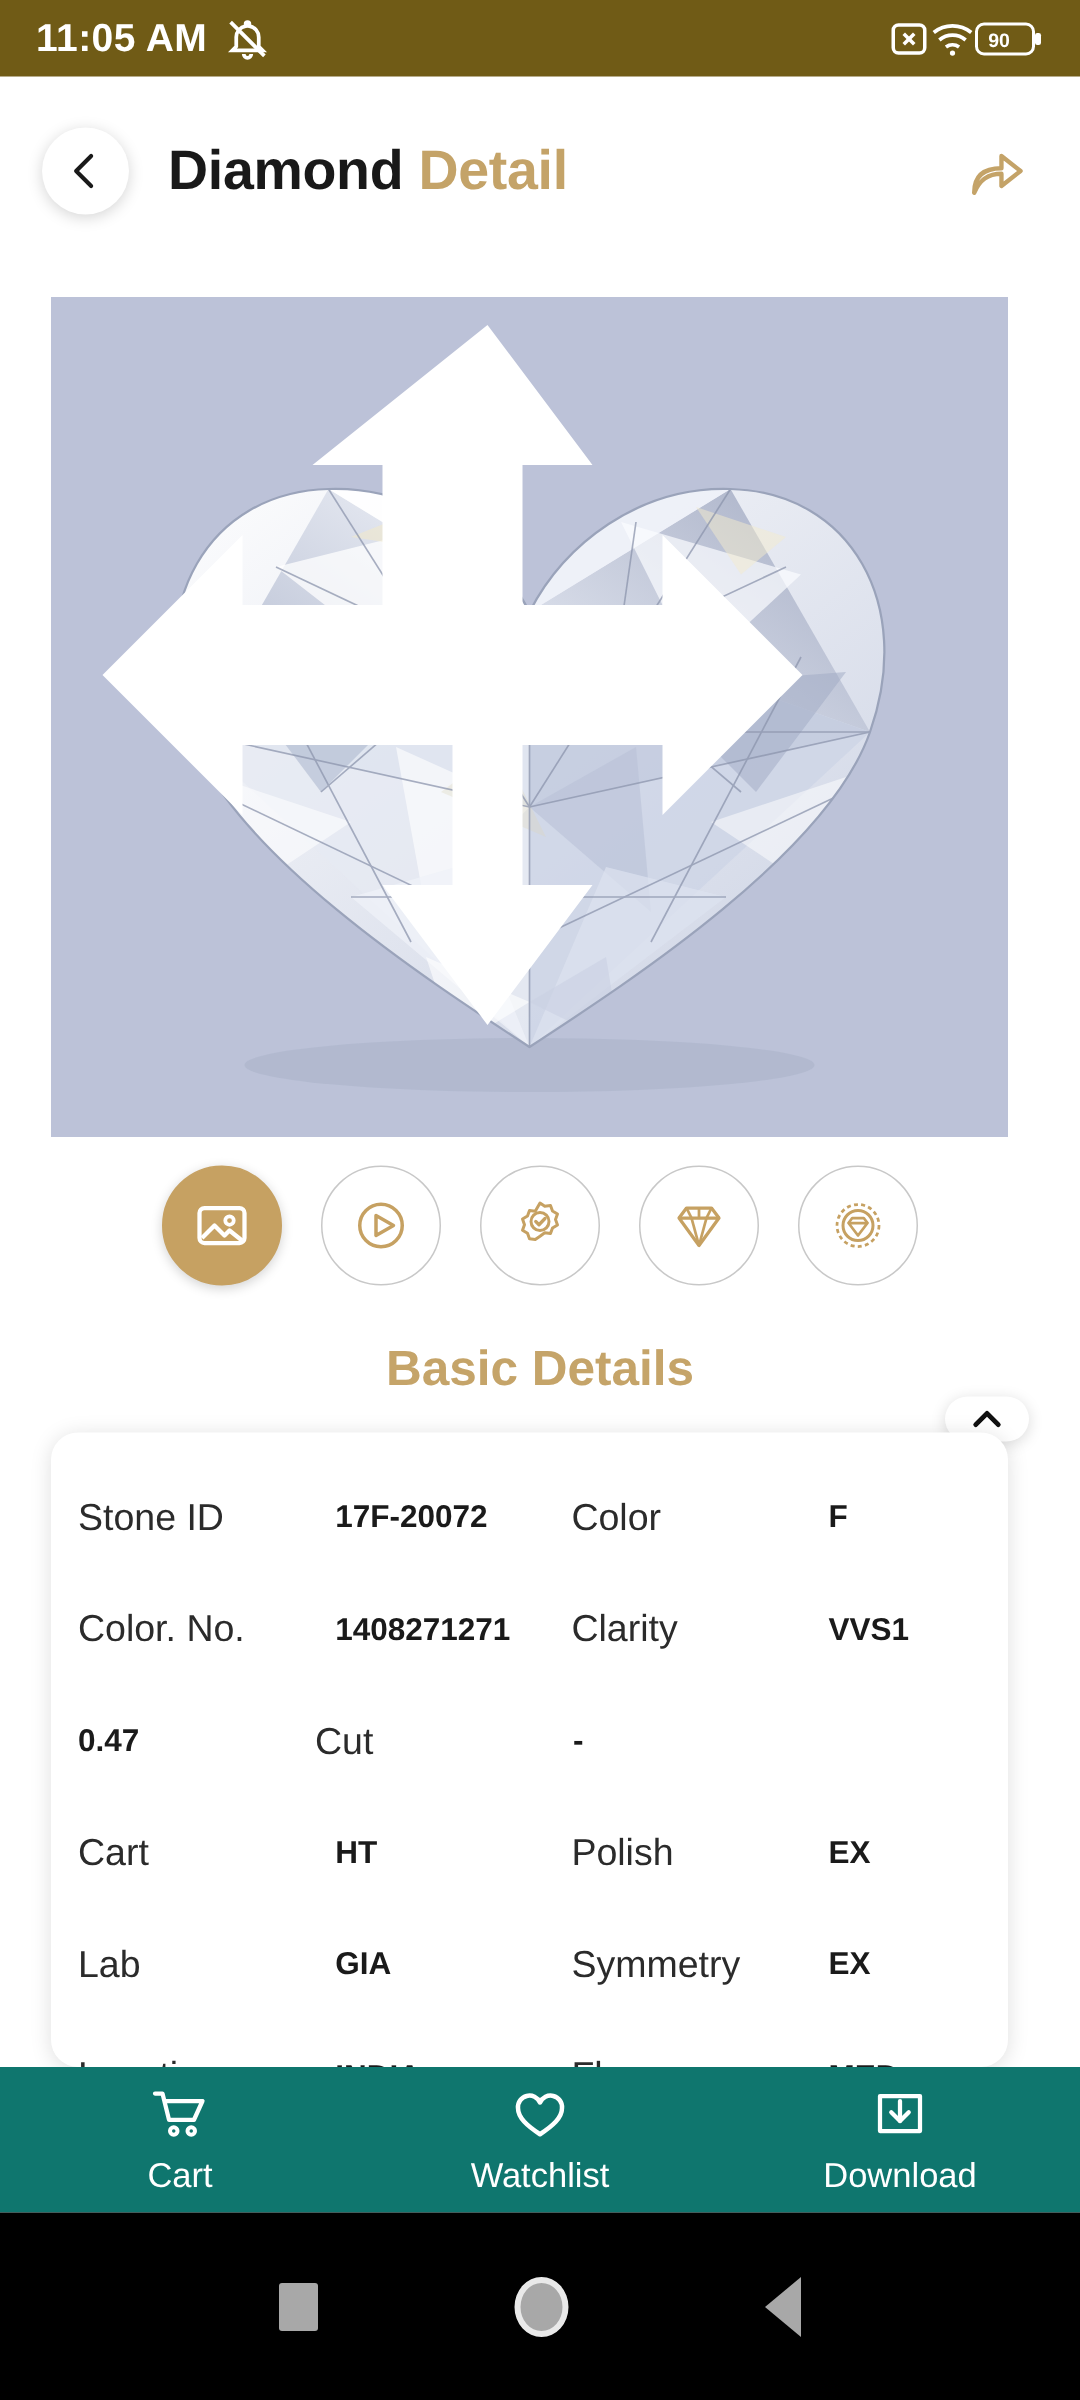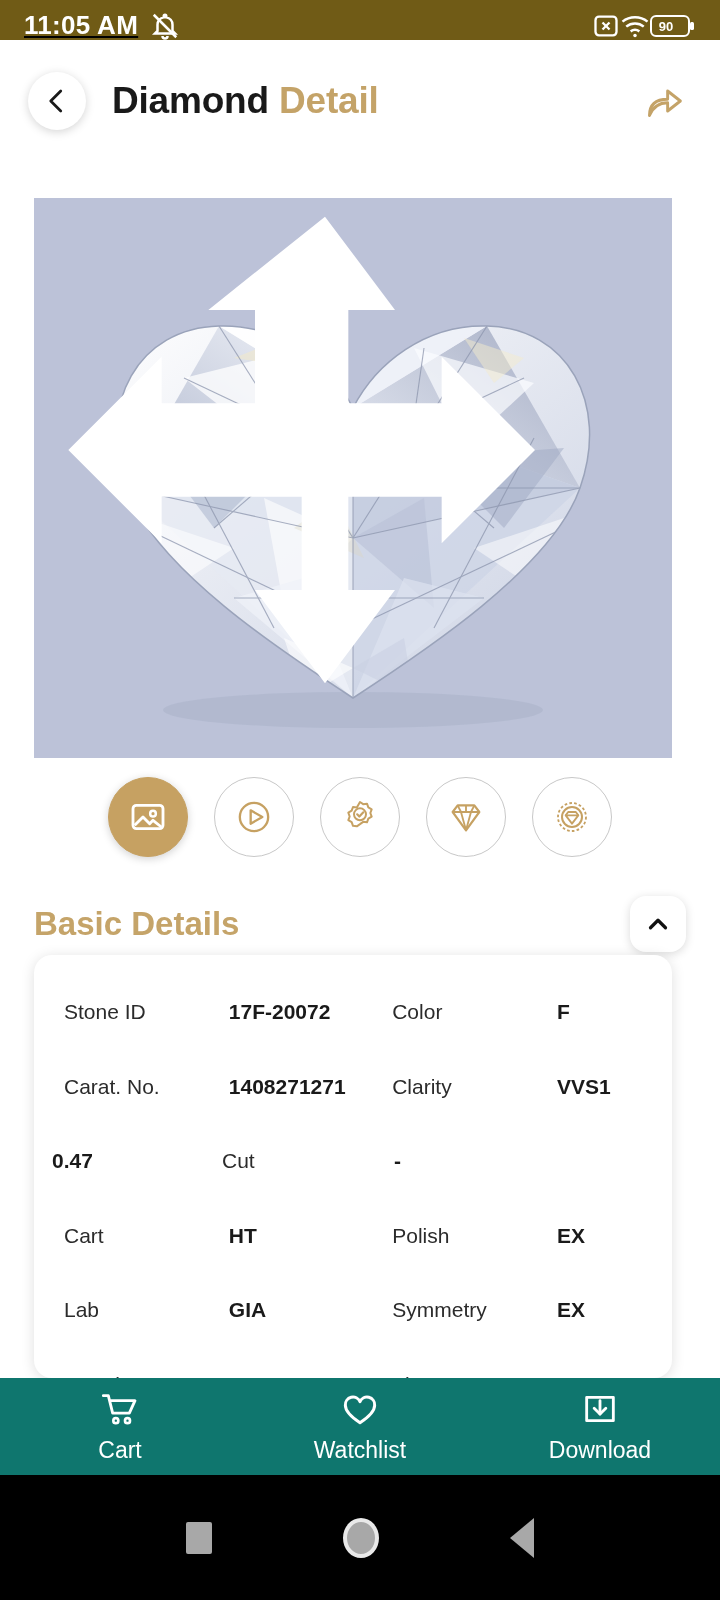--- a/index.html
+++ b/index.html
@@ -11,28 +11,28 @@
   }
   #app { position: relative; width: 720px; height: 1600px; background: #fff; }
 
   
   .statusbar {
     position: absolute; top: 0; left: 0; width: 720px; height: 51px;
     background: #705b16;
     display: flex; align-items: center; justify-content: space-between;
     padding: 0 24px;
   }
-  .sb-left { display: flex; align-items: center; gap: 12px; text-decoration: underline; }
+  .sb-left { display: flex; align-items: center; gap: 12px; }
   .sb-time { color: #fff; font-size: 26px; font-weight: bold; letter-spacing: .3px; }
   .sb-right { display: flex; align-items: center; }
   .icon-white { fill: none; stroke: #fff; stroke-width: 2; }
 
   
   .header {
-    position: absolute; top: 40px; left: 0; width: 720px; height: 122px;
+    position: absolute; top: 53px; left: 0; width: 720px; height: 122px;
     background: #fff; display: flex; align-items: center; padding: 0 28px;
   }
   .backbtn {
     width: 58px; height: 58px; border-radius: 50%;
     background: #fff; box-shadow: 0 2px 10px rgba(0,0,0,.17);
     display: flex; align-items: center; justify-content: center;
     flex: 0 0 auto;
   }
   .title { margin-left: 26px; font-size: 37px; font-weight: 600; letter-spacing: -.2px; }
   .title .t1 { color: #191919; }
@@ -57,39 +57,39 @@
   .thumb {
     width: 80px; height: 80px; border-radius: 50%;
     border: 1.6px solid #c8c8c8; background: #fff;
     display: flex; align-items: center; justify-content: center;
   }
   .thumb.active { background: #c6a162; border-color: #c6a162; box-shadow: 0 2px 8px rgba(0,0,0,.18); }
 
   
   .section-head {
     position: absolute; top: 893px; left: 0; width: 720px; height: 62px;
-    display: flex; align-items: center; padding: 0 34px;
+    display: flex; align-items: center; padding: 0 34px; flex-direction: column;
   }
   .section-title { font-size: 33px; color: #c5a469; font-weight: 600; }
   .collapse-btn {
     margin-left: auto; width: 56px; height: 56px; border-radius: 16px;
     background: #fff; box-shadow: 0 2px 10px rgba(0,0,0,.15);
     display: flex; align-items: center; justify-content: center;
   }
 
   
   .card {
     position: absolute; top: 955px; left: 34px;
     width: 638px; height: 423px;
     background: #fff; border-radius: 18px;
     box-shadow: 0 2px 14px rgba(0,0,0,.13);
     overflow: hidden; padding: 20px 0 0 0;
   }
   .row { display: flex; height: 74.5px; align-items: center; padding: 0 0 0 18px; }
-  .cell-label { font-size: 21px; color: #2b2b2b; margin-left: 12px; }
+  .cell-label { font-size: 25px; color: #2b2b2b; }
   .cell-value { font-size: 21px; color: #1a1a1a; font-weight: bold; }
   .c1 { width: 172px; }
   .c2 { width: 158px; }
   .c3 { width: 172px; }
   .c4 { width: 120px; }
 
   
   .actionbar {
     position: absolute; top: 1378px; left: 0; width: 720px; height: 97px;
     background: #0f766e; display: flex; align-items: center;
@@ -290,21 +290,21 @@
   </div>
 
   <div class="card">
     <div class="row">
       <span class="cell-label c1">Stone ID</span>
       <span class="cell-value c2">17F-20072</span>
       <span class="cell-label c3">Color</span>
       <span class="cell-value c4">F</span>
     </div>
     <div class="row">
-      <span class="cell-label c1">Carat. No.</span>
+      <span class="cell-label c1">Color. No.</span>
       <span class="cell-value c2">1408271271</span>
       <span class="cell-label c3">Clarity</span>
       <span class="cell-value c4">VVS1</span>
     </div>
     <div class="row">
       <span class="cell-value c2">0.47</span>
       <span class="cell-label c3">Cut</span>
       <span class="cell-value c4">-</span>
     </div>
     <div class="row">

